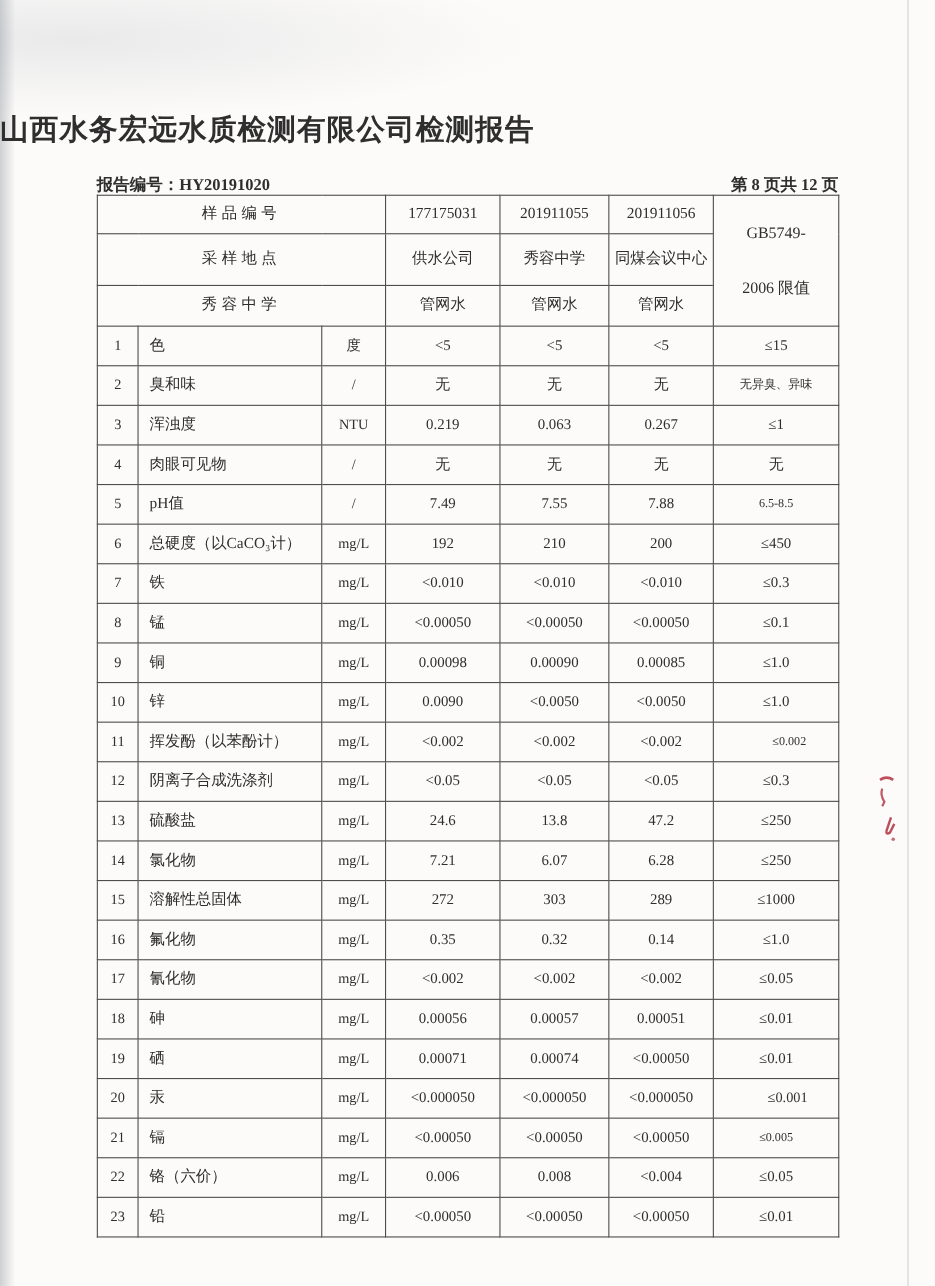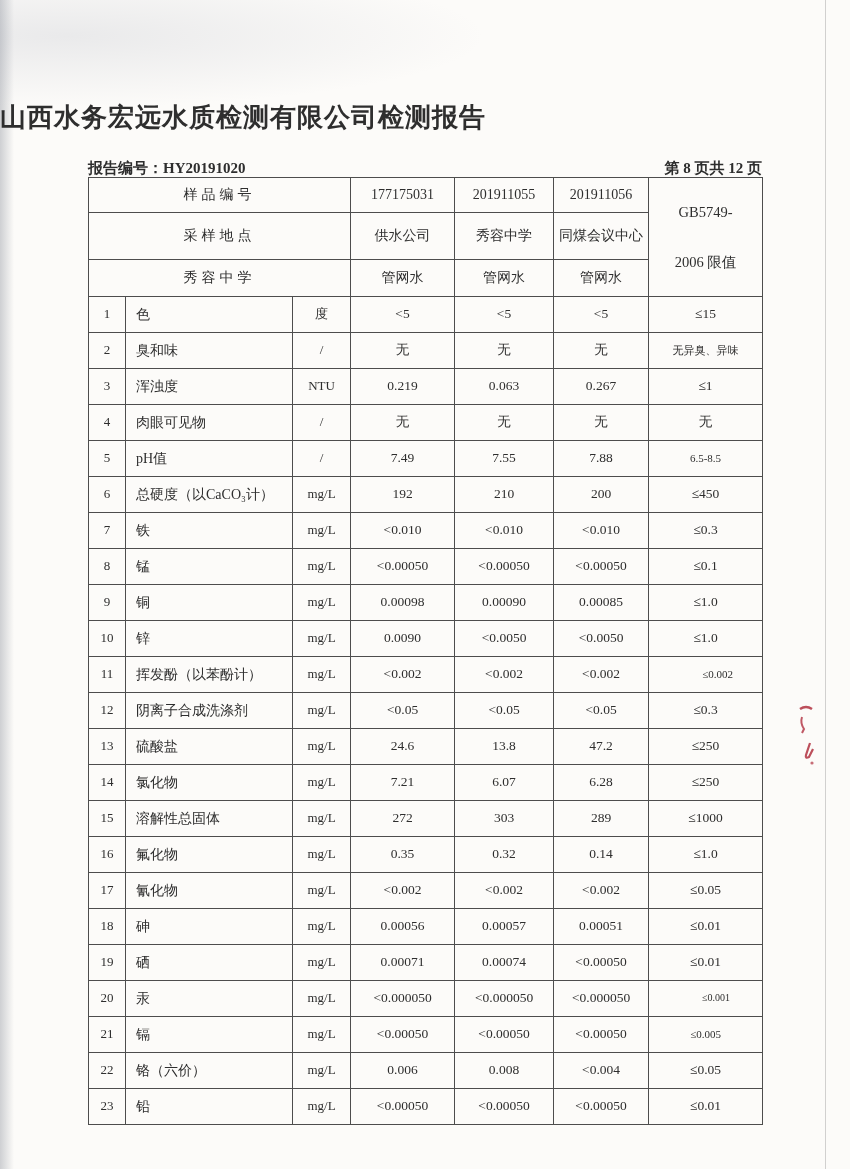--- a/index.html
+++ b/index.html
@@ -321,21 +321,21 @@
     <td class="c-val">&lt;0.00050</td>
     <td class="c-limit">≤0.01</td>
   </tr>
       <tr>
     <td class="c-no">20</td>
     <td class="c-item">汞</td>
     <td class="c-unit">mg/L</td>
     <td class="c-val">&lt;0.000050</td>
     <td class="c-val">&lt;0.000050</td>
     <td class="c-val">&lt;0.000050</td>
-    <td class="c-limit" style="font-size: 10px; padding-left: 23px;">≤0.001</td>
+    <td class="c-limit" style="font-size: 13px; padding-left: 23px;">≤0.001</td>
   </tr>
       <tr>
     <td class="c-no">21</td>
     <td class="c-item">镉</td>
     <td class="c-unit">mg/L</td>
     <td class="c-val">&lt;0.00050</td>
     <td class="c-val">&lt;0.00050</td>
     <td class="c-val">&lt;0.00050</td>
     <td class="c-limit" style="font-size: 11px;">≤0.005</td>
   </tr>

